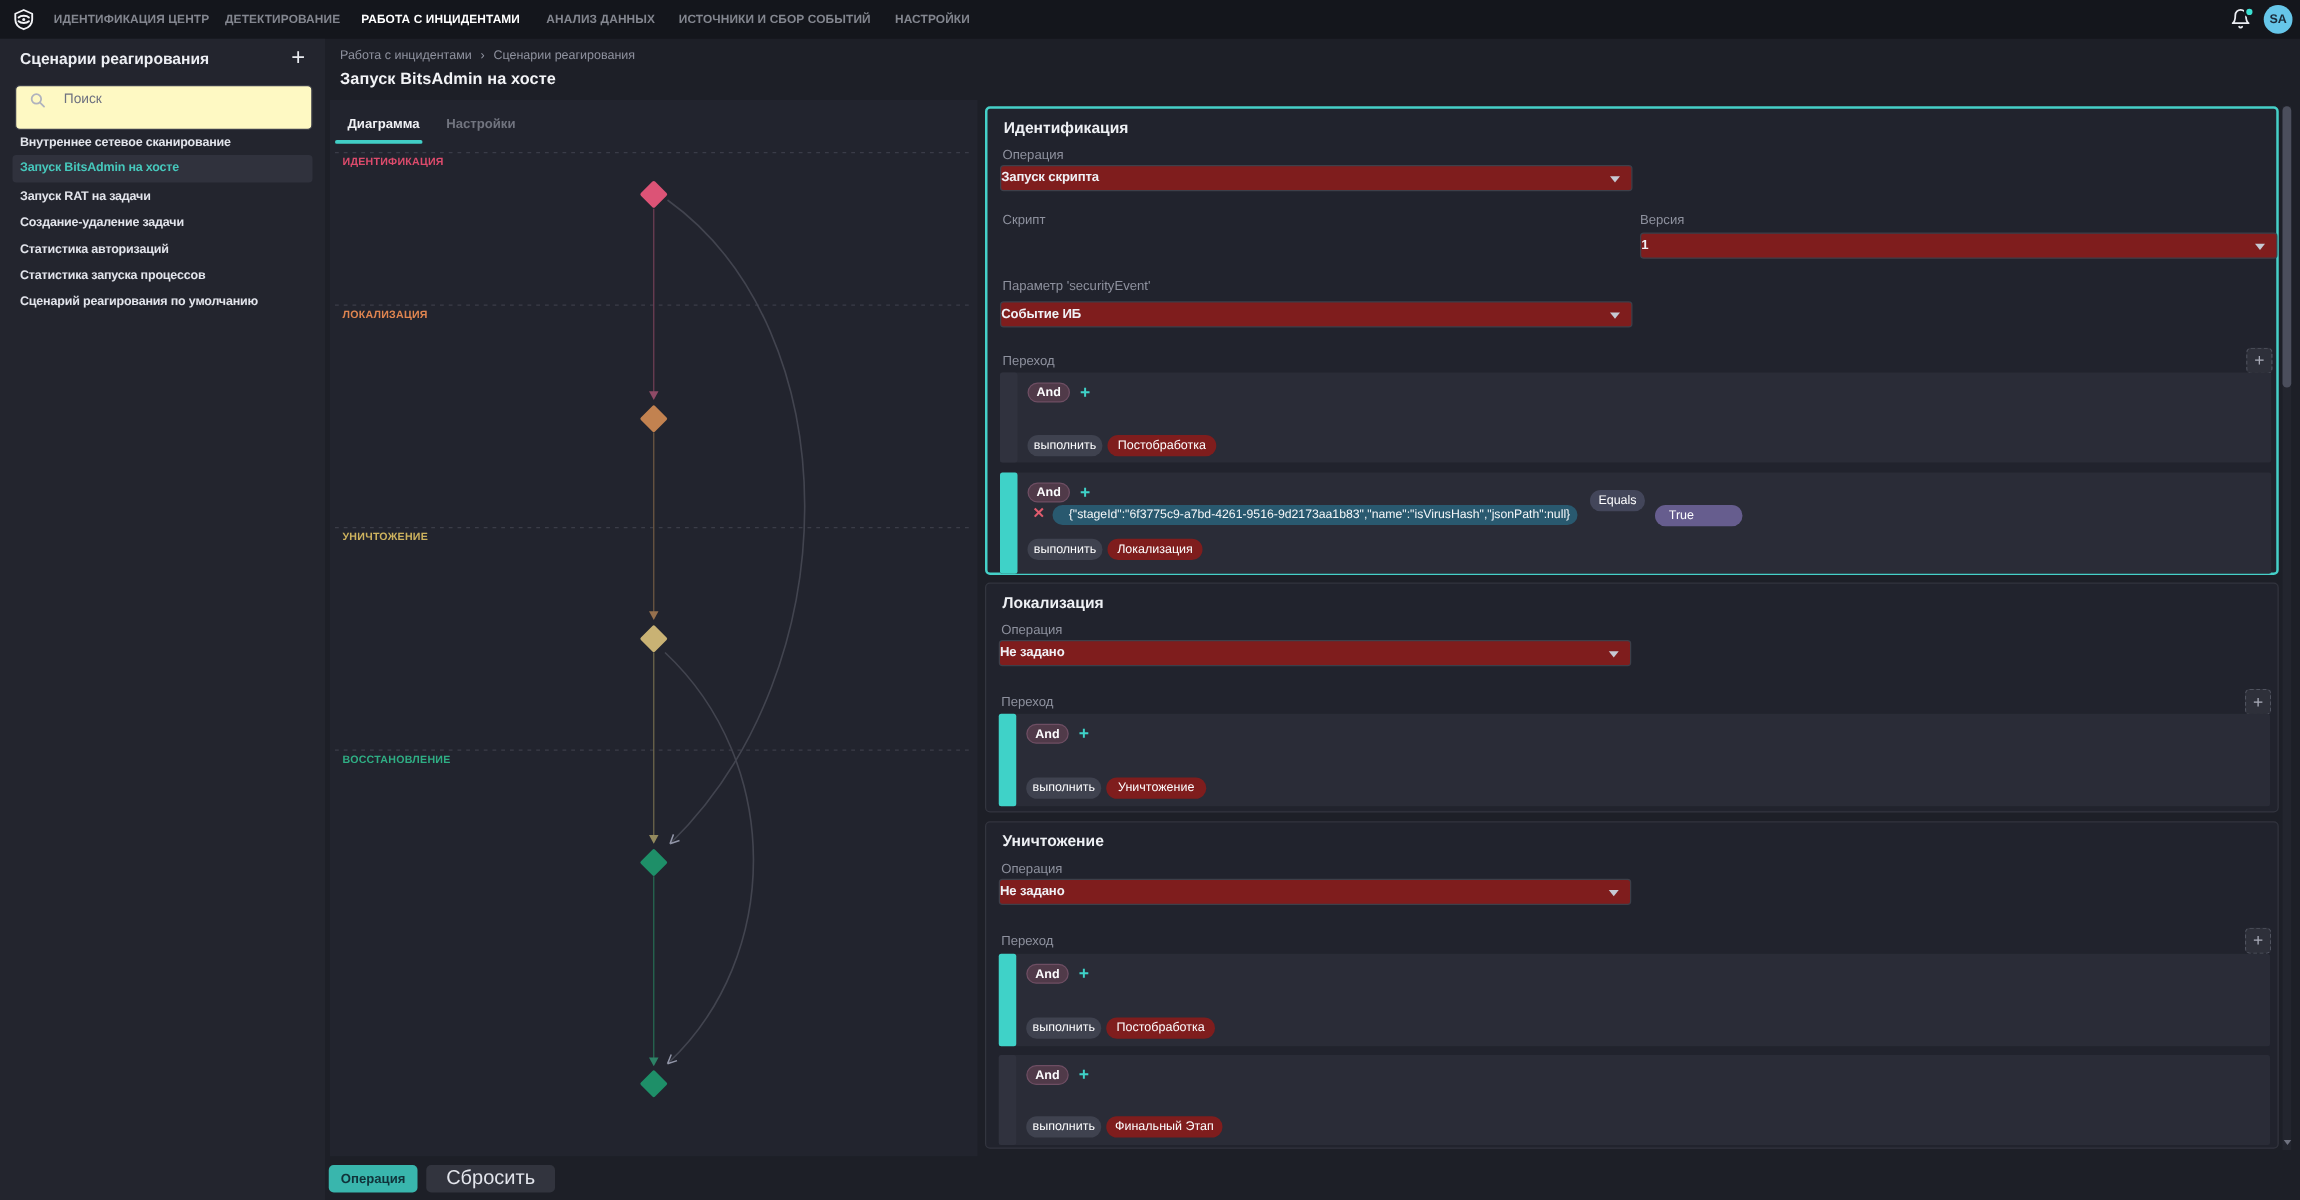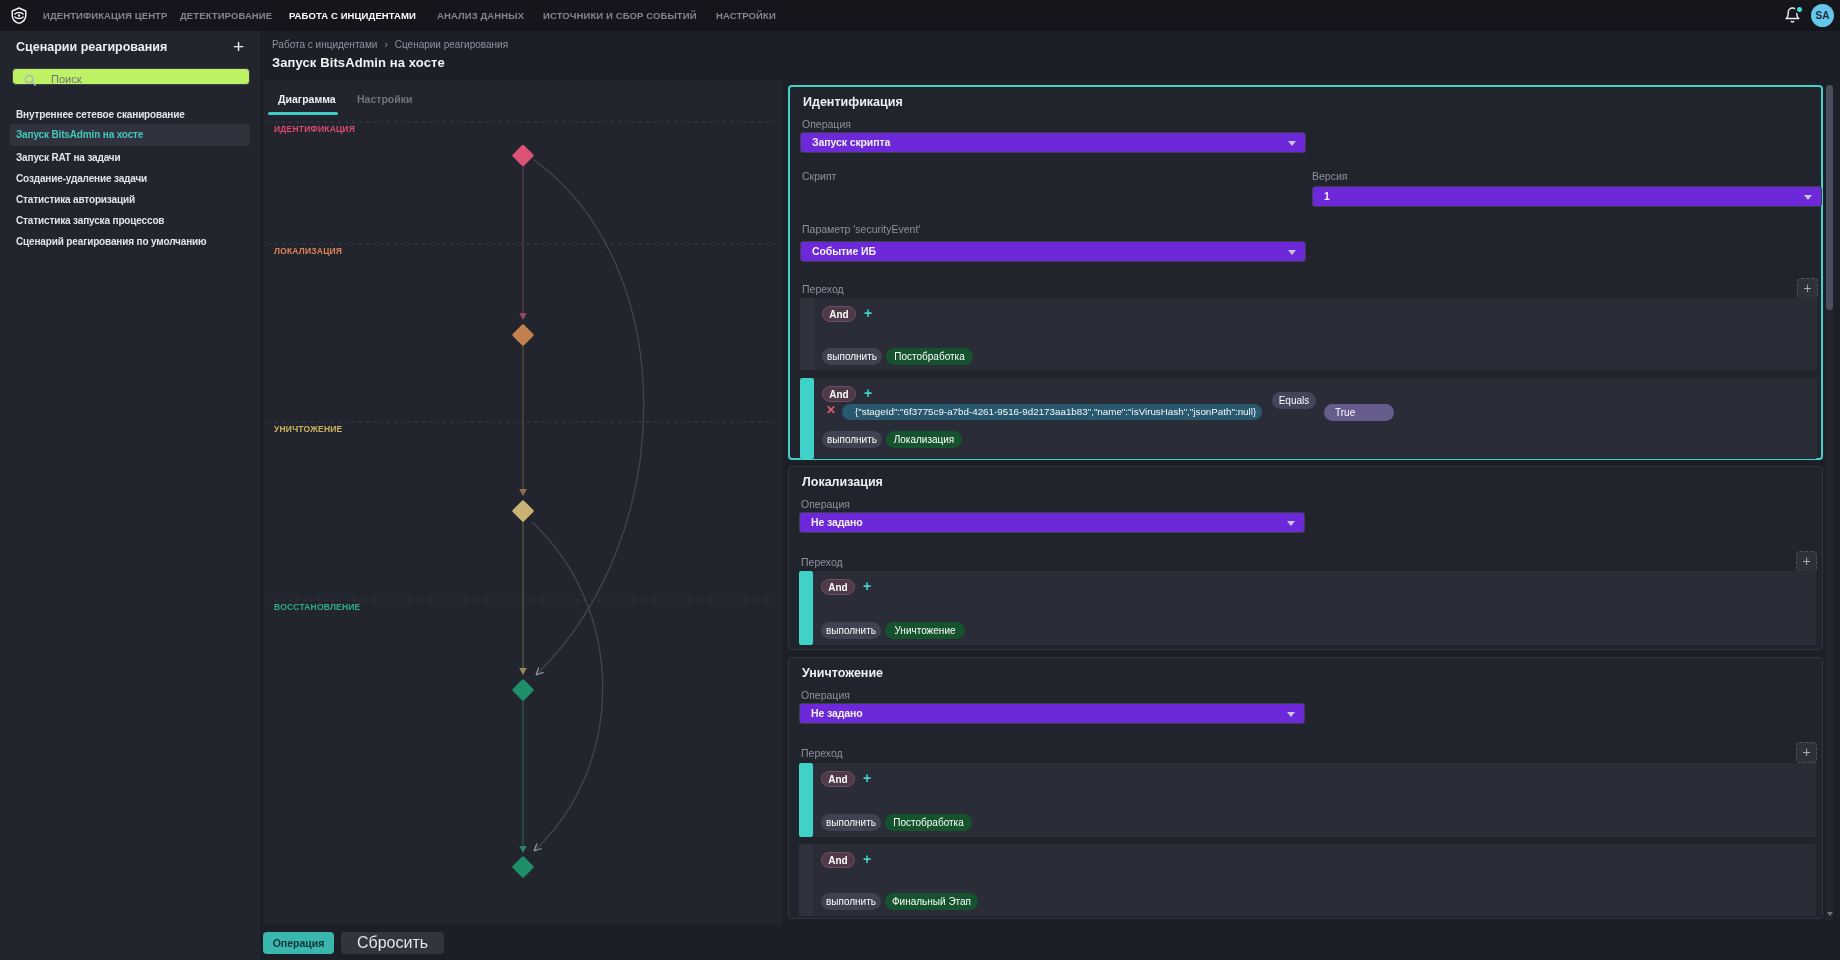--- a/index.html
+++ b/index.html
@@ -8,53 +8,53 @@
 
 
 #topbar { position:absolute; left:0; top:0; width:1840px; height:31px; background:#14161c; }
 .nav { position:absolute; top:0; height:31px; line-height:31px; font-size:9.5px; font-weight:bold; letter-spacing:0.1px; color:#83868f; white-space:nowrap; }
 .nav.on { color:#ffffff; }
 
 
 #sidebar { position:absolute; left:0; top:31px; width:260px; height:929px; background:#23252e; }
 #sbtitle { position:absolute; left:16px; top:9px; font-size:12.5px; font-weight:bold; color:#eceef3; }
 #sbplus { position:absolute; left:233px; top:5px; font-size:19px; font-weight:400; color:#e8eaef; }
-#search { position:absolute; left:12px; top:37px; width:238px; height:17px; background:#bef264; border:1px solid #3c3e48; border-radius:4px; }
+#search { position:absolute; left:12px; top:37px; width:238px; height:36px; background:#fef9c3; border:1px solid #3c3e48; border-radius:4px; }
 #search .ph { position:absolute; left:38px; top:4px; font-size:11px; color:#6f7280; }
 .sbitem { position:absolute; left:10px; width:240px; height:21px; line-height:21px; padding-left:6px; font-size:10px; font-weight:bold; color:#e2e4eb; letter-spacing:-0.15px; white-space:nowrap; border-radius:3px; }
 .sbitem.cur { background:#30323d; color:#46c8bc; }
 
 
 #crumbs { position:absolute; left:272px; top:39px; font-size:10px; color:#8f929f; }
 #crumbs .sep { color:#8f929f; margin:0 7px; font-size:10px; }
 #pagetitle { position:absolute; left:272px; top:55px; font-size:13px; font-weight:bold; color:#f2f3f6; letter-spacing:0.1px; }
 
 
 #dpanel { position:absolute; left:264px; top:80px; width:518px; height:845px; background:#22242e; }
 .tab { position:absolute; top:13px; font-size:10.5px; font-weight:bold; color:#71747f; }
 .tab.on { color:#f0f1f5; }
 #tabline { position:absolute; left:4px; top:32px; width:70px; height:3px; background:#41cec6; border-radius:2px; }
 
 
 .card { position:absolute; left:788px; width:1035px; background:#21232d; border:1px solid #33353f; border-radius:4px; }
 .card.hl { border:2px solid #45d0c8; }
 .ctitle { position:absolute; left:13px; top:8px; font-size:12.5px; font-weight:bold; color:#eef0f4; }
 .lbl { position:absolute; font-size:10.5px; color:#8e919e; }
-.sel { position:absolute; height:21px; background:#6d28d9; border:1px solid #3d3f49; border-radius:3px; color:#f0f1f5; font-size:10.5px; font-weight:bold; line-height:19px; padding-left:11px; white-space:nowrap; letter-spacing:-0.1px; }
+.sel { position:absolute; height:21px; background:#7f1d1d; border:1px solid #3d3f49; border-radius:3px; color:#f0f1f5; font-size:10.5px; font-weight:bold; line-height:19px; padding-left:0; white-space:nowrap; letter-spacing:-0.1px; }
 .sel.sm { font-size:9.5px; letter-spacing:-0.3px; }
 .sel .car { position:absolute; right:9px; top:8px; width:0; height:0; border-left:4.5px solid transparent; border-right:4.5px solid transparent; border-top:5px solid #c6c9d3; }
 .plusbtn { position:absolute; width:21px; height:21px; background:#2e303a; border:1px dashed #50535f; border-radius:4px; color:#a9acb8; font-size:14px; line-height:19px; text-align:center; }
 .group { position:absolute; left:10px; width:1017px; background:#2a2c37; border-radius:2px; }
 .gbar { position:absolute; left:0; top:0; width:14px; height:100%; border-radius:2px; background:#30323e; }
 .gbar.teal { background:#3fd2c8; }
 .chip { position:absolute; height:17px; border-radius:9px; font-size:10px; color:#fdfdfe; line-height:17px; text-align:center; white-space:nowrap; }
 .and { background:#503a49; border:1px solid #6e4e63; height:16px; line-height:15px; width:34px; font-weight:bold; }
 .plus-t { position:absolute; color:#3fd2c8; font-size:14px; font-weight:bold; }
 .do { background:#3f424f; }
-.pur { background:#14532d; }
+.pur { background:#7f1d1d; }
 .true { background:#665d8e; text-align:left; padding-left:11px; }
 .eq { background:#43465a; }
 .json { position:absolute; height:16px; background:#29596f; border-radius:8px; color:#f4f6f8; font-size:9.8px; line-height:16px; text-align:left; padding-left:13px; white-space:nowrap; overflow:hidden; }
 .xmark { position:absolute; color:#e05c6e; font-size:12px; font-weight:bold; }
 
 
 #savebtn { position:absolute; left:263px; top:932px; width:71px; height:22px; background:#39b6ad; border-radius:4px; color:#10333a; font-size:10.5px; font-weight:bold; text-align:center; line-height:22px; }
 #resetbtn { position:absolute; left:341px; top:932px; width:103px; height:22px; background:#32343e; border-radius:4px; color:#e3e5ec; font-size:16px; text-align:center; line-height:22px; }
 
 

